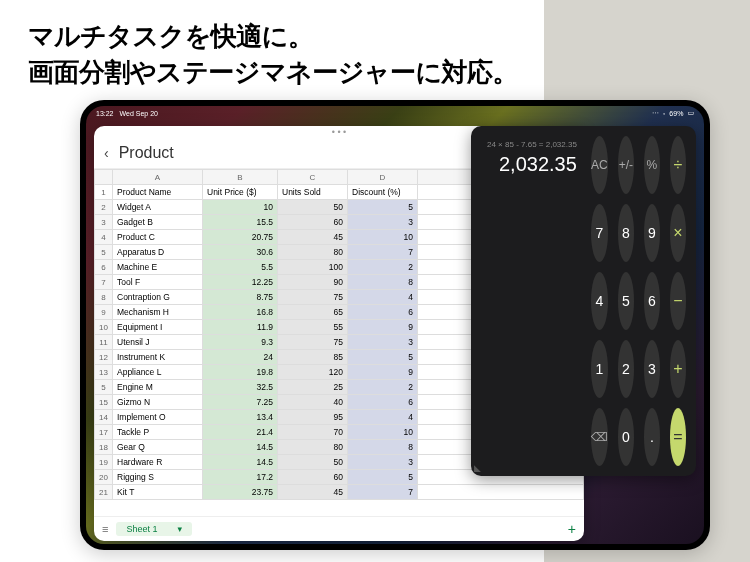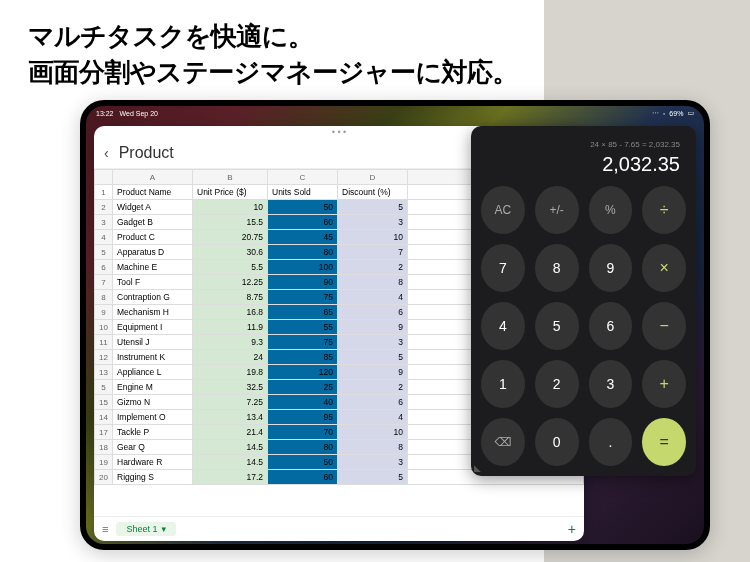--- a/index.html
+++ b/index.html
@@ -16,31 +16,31 @@
 .sheets-header{display:flex;align-items:center;padding:6px 10px;gap:10px;border-bottom:1px solid #eee}
 .back-chevron{font-size:14px;color:#444;font-weight:300}
 .sheets-title{flex:1;font-size:16px;color:#333}
 .toolbar-icons{display:flex;gap:10px;color:#888;font-size:11px}
 .grid{flex:1;overflow:hidden;font-size:8.5px}
 table{border-collapse:collapse;width:100%}
 th,td{border:1px solid #ddd;padding:1.5px 4px;height:15px;white-space:nowrap;overflow:hidden}
 th{background:#f5f5f5;font-weight:400;color:#666;font-size:8px;text-align:center}
 th.rh{width:18px;background:#f5f5f5;text-align:center}
 td.rh{background:#f5f5f5;text-align:center;color:#666;font-size:8px;width:18px}
-.col-a{width:80px}
+.col-a{width:90px}
 .col-b{width:75px;background:#d4e8d4}
-.col-c{width:70px;background:#0369a1}
+.col-c{width:70px;background:#e5e5e5}
 .col-d{width:70px;background:#d4d8e8}
 td.num{text-align:right}
 .hdr-row td{background:#fff !important;font-weight:400}
 .sheets-footer{display:flex;align-items:center;padding:4px 8px;border-top:1px solid #eee;gap:8px}
 .menu-icon{color:#666;font-size:11px}
-.sheet-tab{background:#e8f5e8;color:#0b8043;padding:2px 10px;border-radius:3px;font-size:9px;display:flex;gap:4px}
+.sheet-tab{background:#e8f5e8;color:#0b8043;padding:2px 10px;border-radius:3px;font-size:9px;display:flex;gap:20px}
 .sheet-add{margin-left:auto;color:#0b8043;font-size:14px;font-weight:300}
-.calc{position:absolute;right:8px;top:20px;width:225px;height:350px;background:#1c1c1e;border-radius:10px;box-shadow:0 4px 16px rgba(0,0,0,.4);display:flex;flex-direction:column;padding:6px;overflow:hidden}
+.calc{position:absolute;right:8px;top:20px;width:225px;height:350px;background:#1c1c1e;border-radius:10px;box-shadow:0 4px 16px rgba(0,0,0,.4);display:flex;flex-direction:row;padding:6px;overflow:hidden}
 .calc-display{padding:8px 10px 6px;text-align:right}
 .calc-expr{font-size:8px;color:#888;margin-bottom:4px}
 .calc-result{font-size:20px;color:#fff;font-weight:200}
 .calc-grid{flex:1;display:grid;grid-template-columns:repeat(4,1fr);grid-template-rows:repeat(5,1fr);gap:10px;padding:4px}
 .calc-btn{border-radius:50%;display:flex;align-items:center;justify-content:center;font-size:14px;color:#fff;background:#333;cursor:pointer}
 .calc-btn.fn{color:#aaa;font-size:12px}
 .calc-btn.op{color:#c5d86d;font-size:16px}
 .calc-btn.eq{background:#c5d86d;color:#333;font-size:16px}
 .calc-corner{position:absolute;bottom:3px;left:3px;color:#555;font-size:9px}
 </style>
@@ -242,20 +242,28 @@
                 <td class="col-c num">50</td>
                 <td class="col-d num">3</td>
                 <td></td>
               </tr>
               <tr>
                 <td class="rh">20</td>
                 <td class="col-a">Rigging S</td>
                 <td class="col-b num">17.2</td>
                 <td class="col-c num">60</td>
                 <td class="col-d num">5</td>
+                <td></td>
+              </tr>
+              <tr>
+                <td class="rh">21</td>
+                <td class="col-a">Kit T</td>
+                <td class="col-b num">23.75</td>
+                <td class="col-c num">45</td>
+                <td class="col-d num">7</td>
                 <td></td>
               </tr>
             </tbody>
           </table>
     </div>
     <div class="sheets-footer">
       <span class="menu-icon">≡</span>
       <span class="sheet-tab">
             <span>Sheet 1</span> 
             <span>▾</span>

